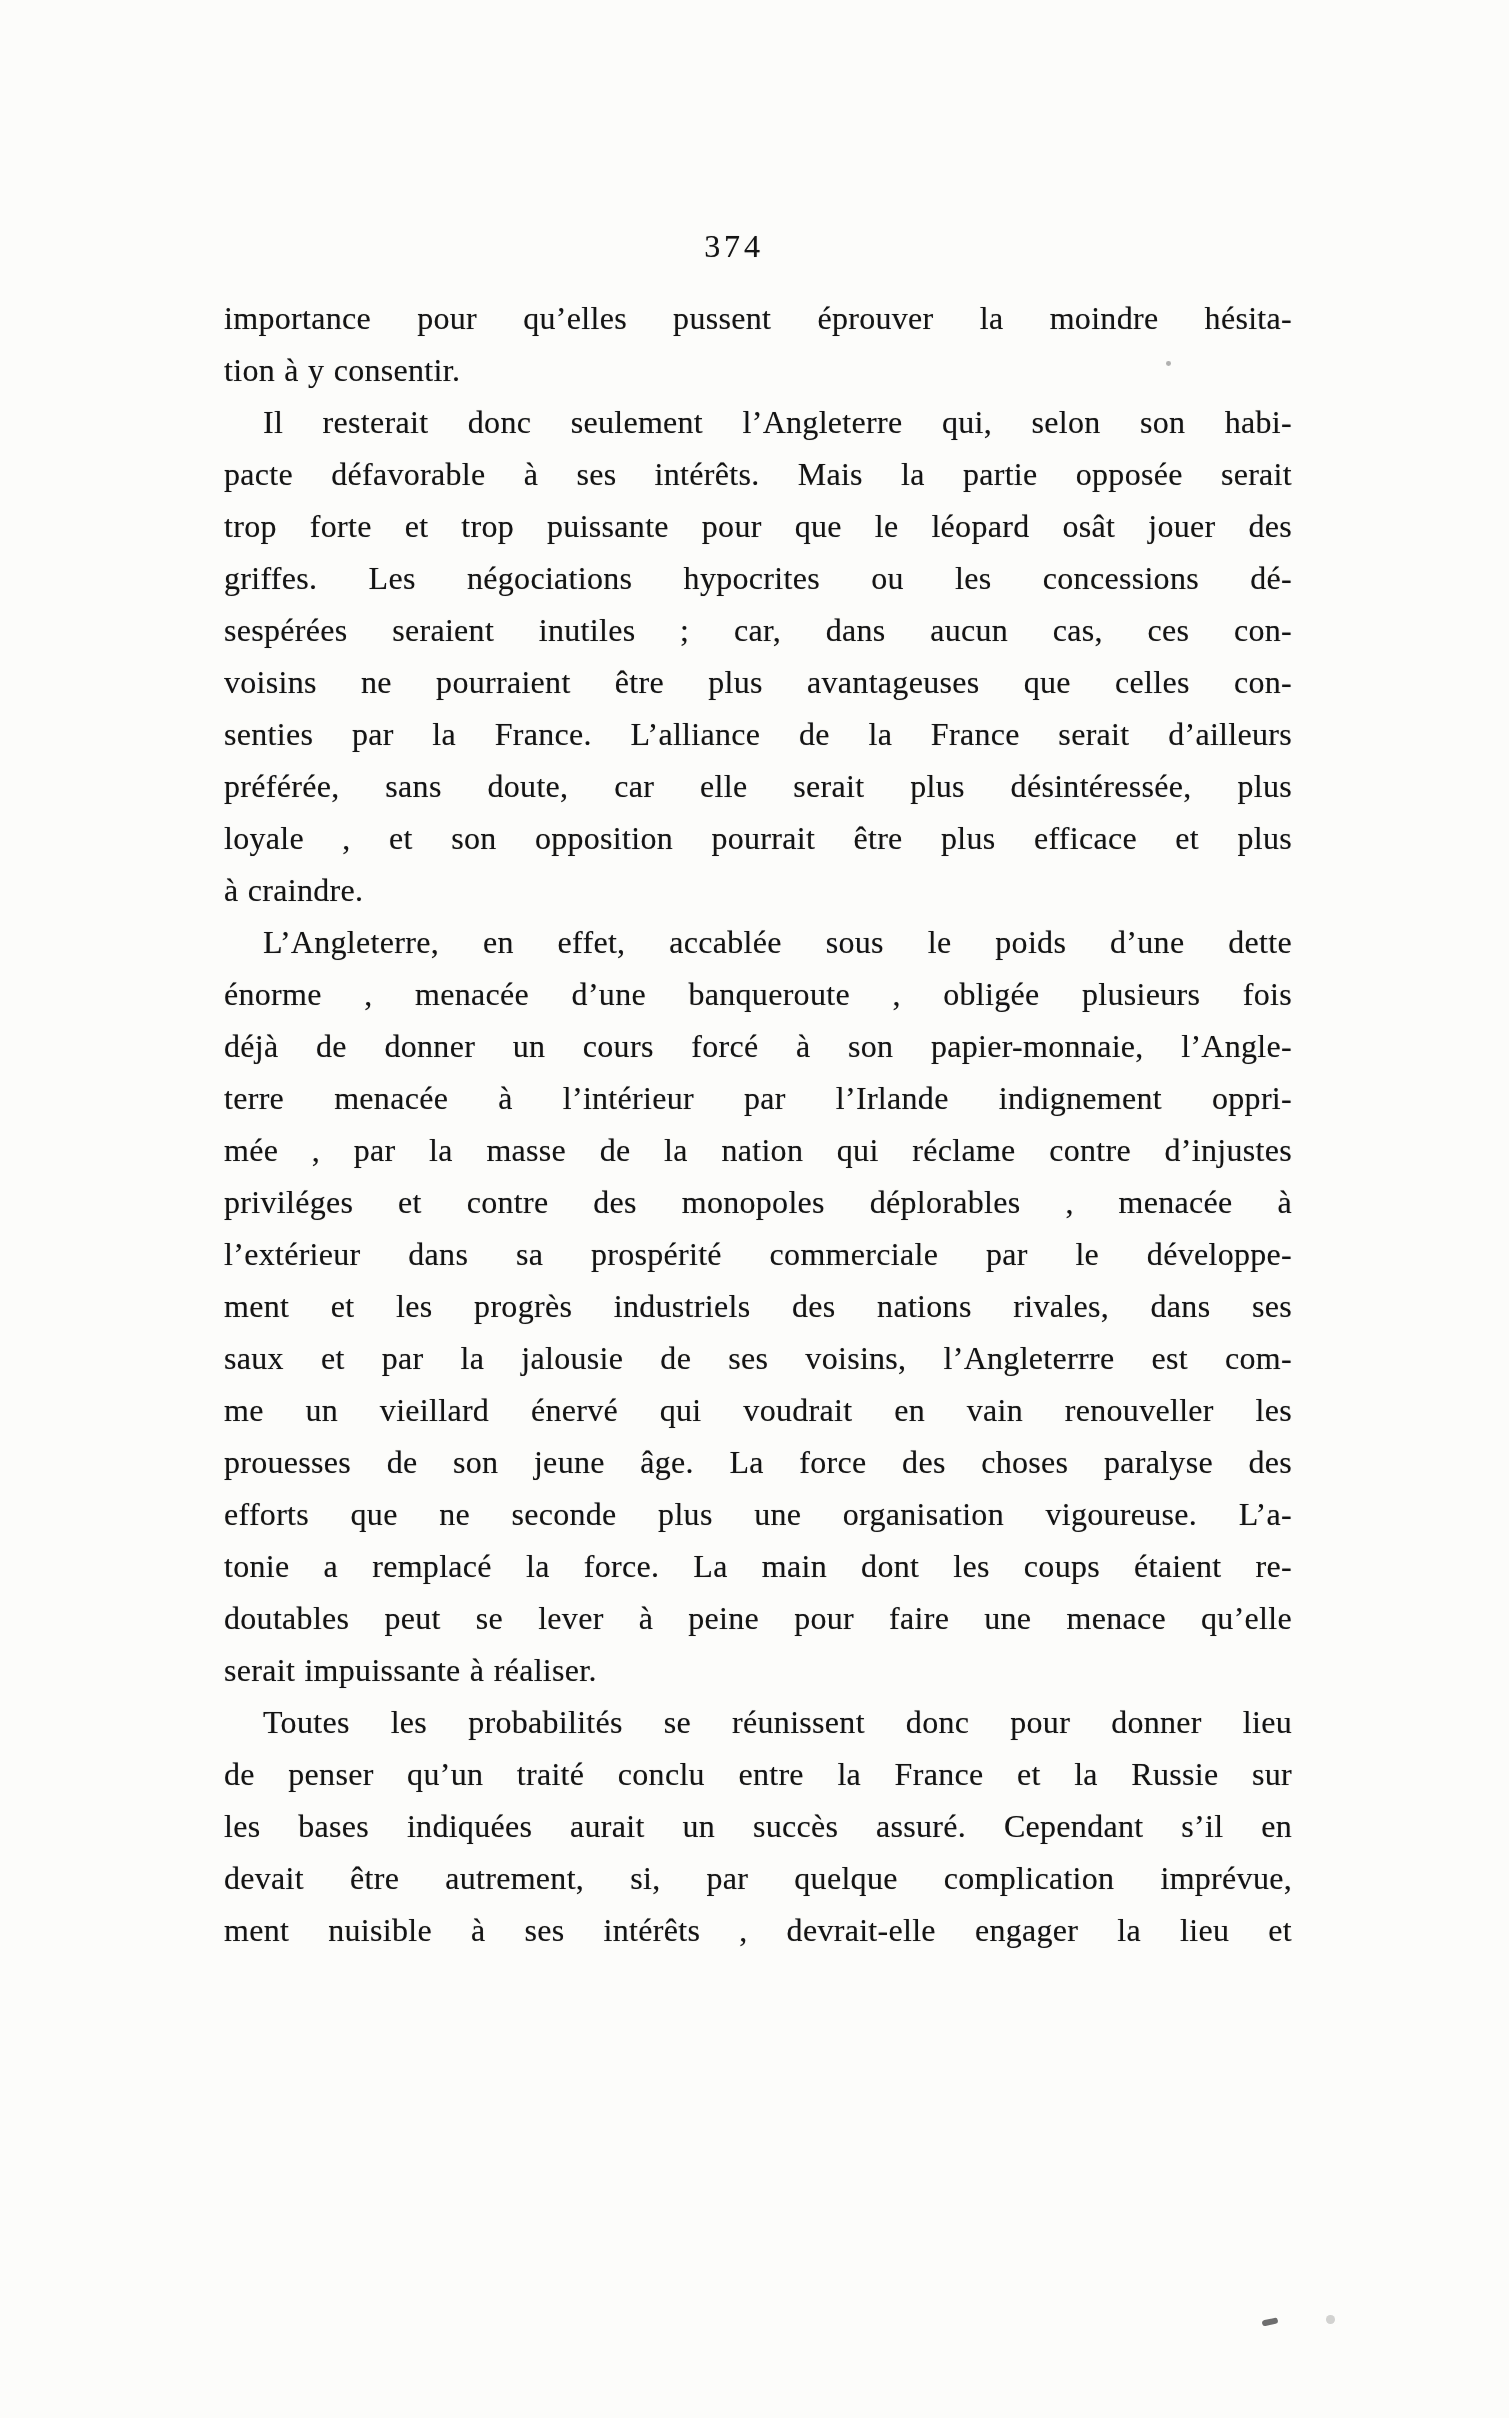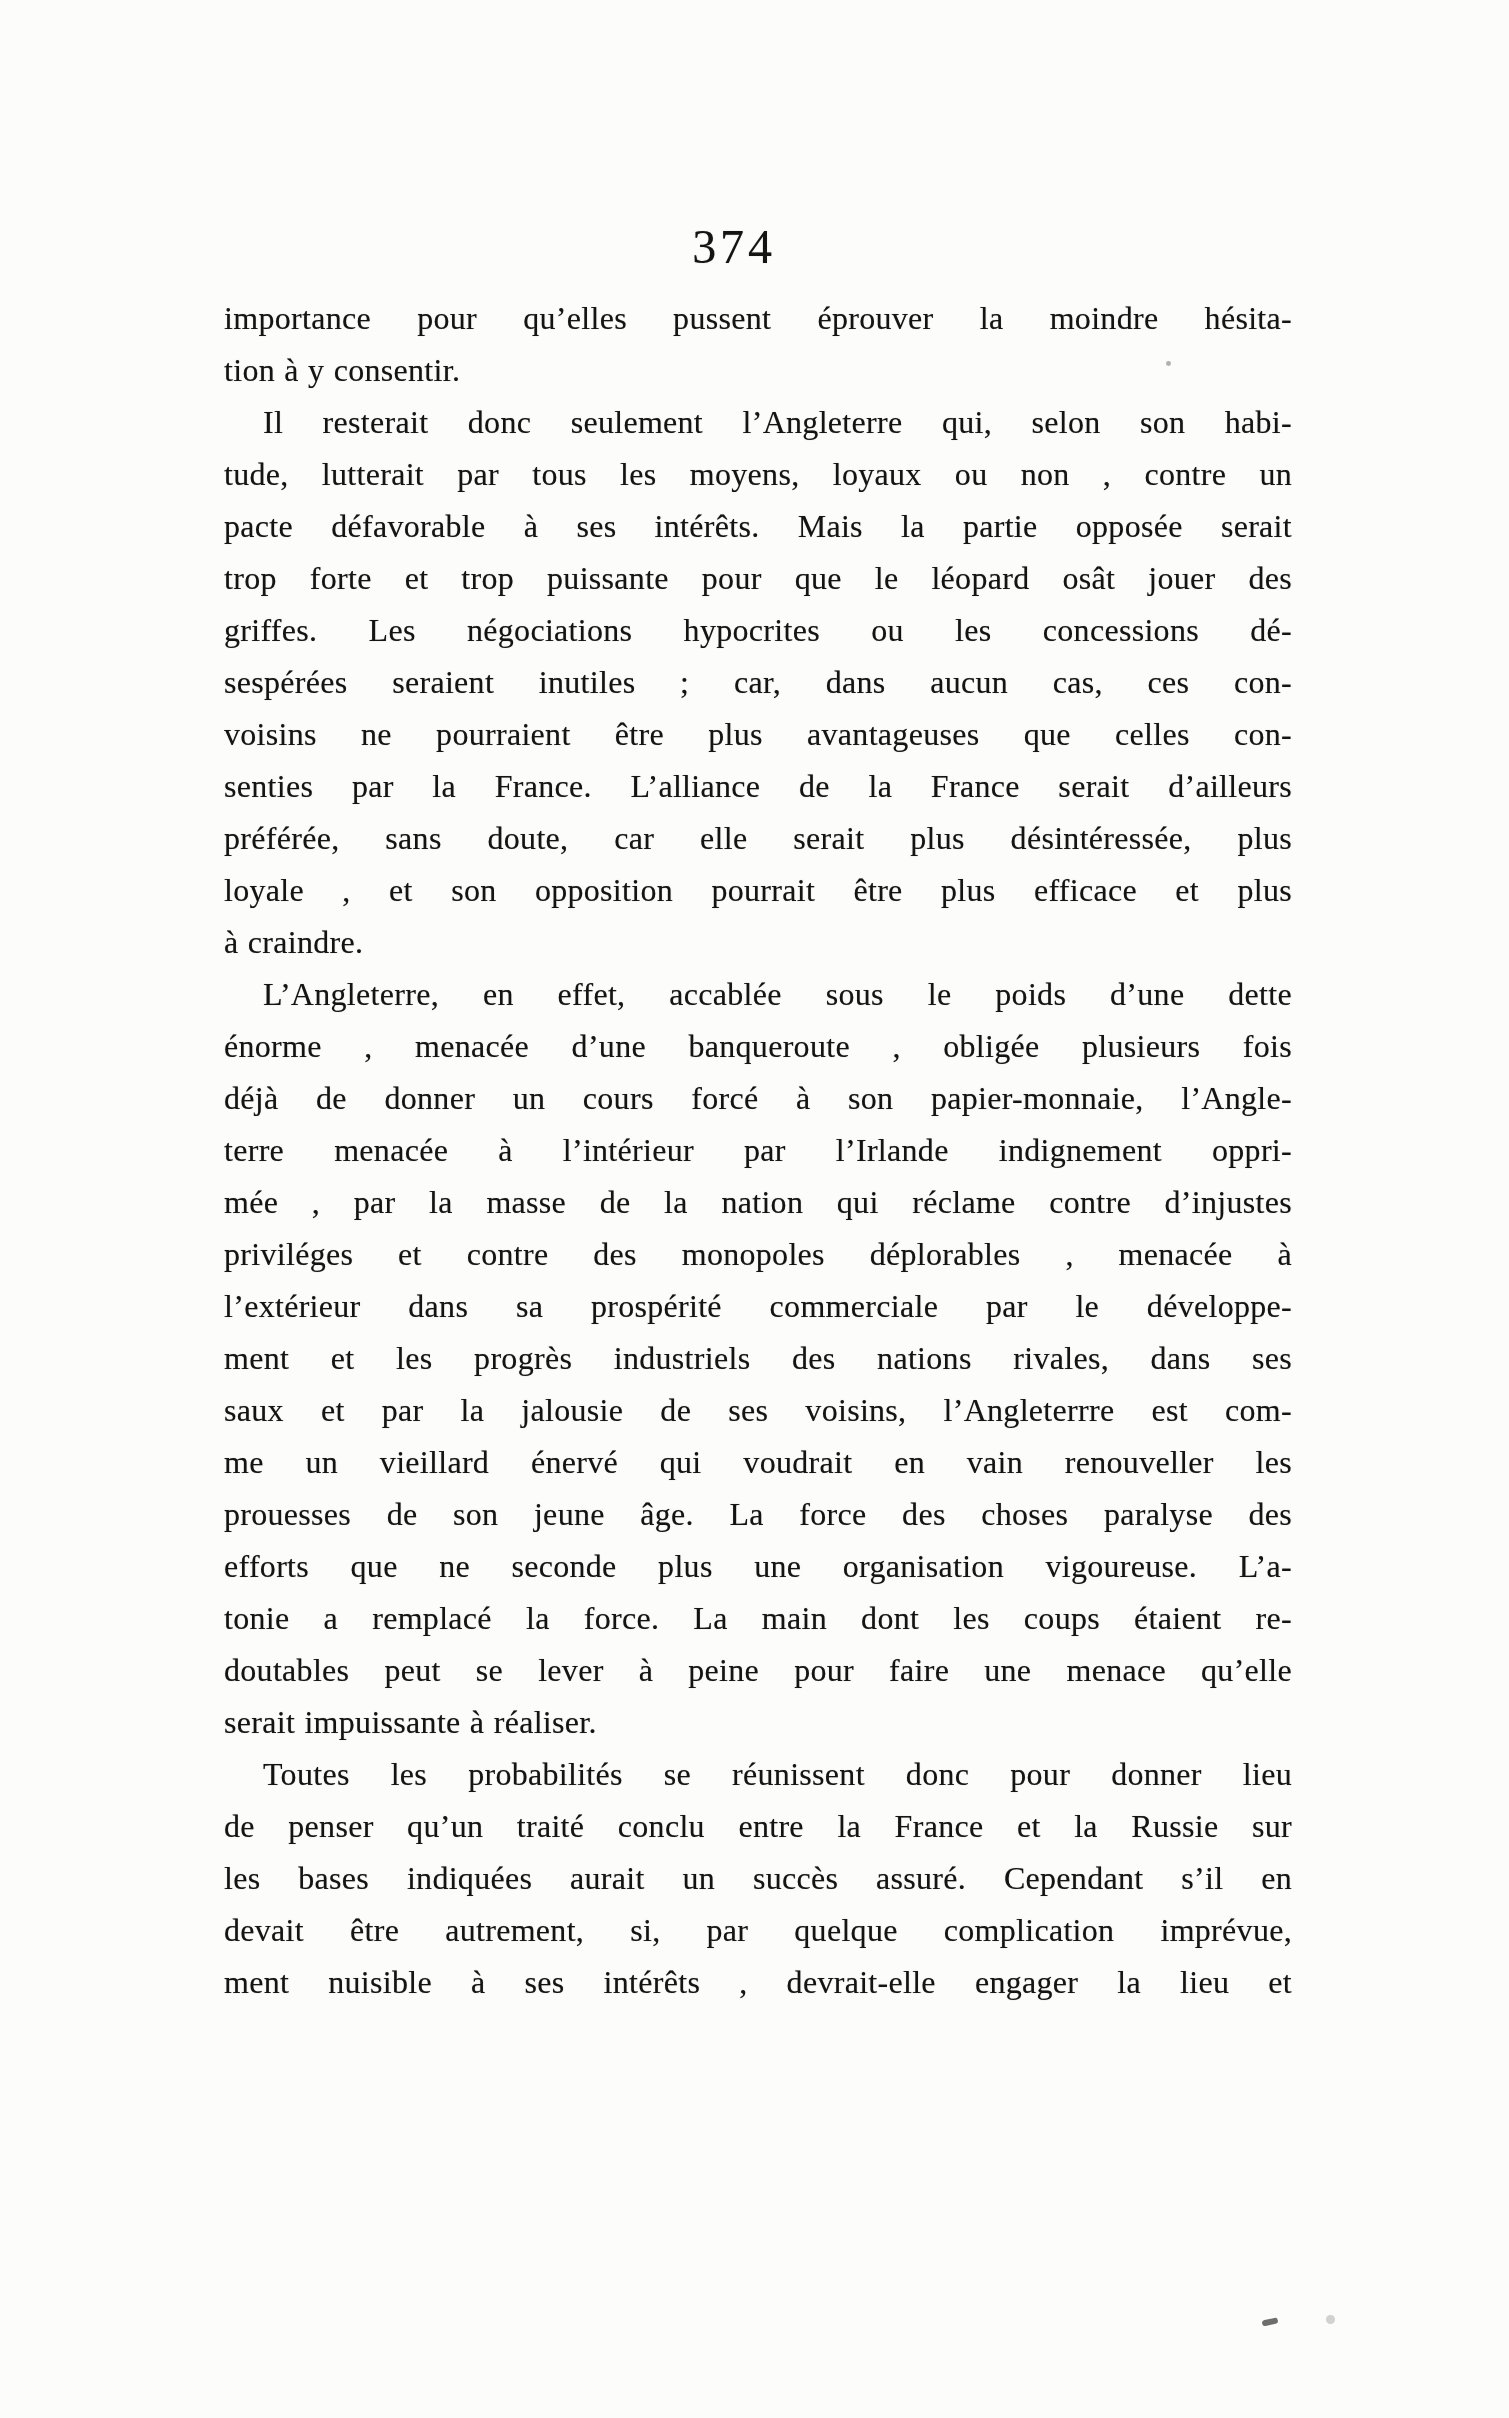--- a/index.html
+++ b/index.html
@@ -15,21 +15,21 @@
     overflow: hidden;
     font-family: "Liberation Serif", "DejaVu Serif", serif;
     color: #141414;
   }
   .page-number {
     position: absolute;
     top: 226px;
     left: 200px;
     width: 1068px;
     text-align: center;
-    font-size: 48px;
+    font-size: 32px;
     line-height: 41px;
     letter-spacing: 3.9px;
     text-shadow: 0 0 0.8px rgba(20,20,20,0.45);
   }
   .text-block {
     position: absolute;
     top: 292px;
     left: 200px;
     width: 1068px;
     font-size: 32px;
@@ -85,21 +85,20 @@
 </head>
 <body>
 
 <div class="page">
   <div class="page-number">374</div>
 
   <div class="text-block" id="text-block">
       <div class="line">importance pour qu’elles pussent éprouver la moindre hésita-</div>
       <div class="line para-end">tion à y consentir.</div>
       <div class="line indent">Il resterait donc seulement l’Angleterre qui, selon son habi-</div>
-      <div class="line">tude, lutterait par tous les moyens, loyaux ou non , contre un</div>
       <div class="line">pacte défavorable à ses intérêts. Mais la partie opposée serait</div>
       <div class="line">trop forte et trop puissante pour que le léopard osât jouer des</div>
       <div class="line">griffes. Les négociations hypocrites ou les concessions dé-</div>
       <div class="line">sespérées seraient inutiles ; car, dans aucun cas, ces con-</div>
       <div class="line">voisins ne pourraient être plus avantageuses que celles con-</div>
       <div class="line">senties par la France. L’alliance de la France serait d’ailleurs</div>
       <div class="line">préférée, sans doute, car elle serait plus désintéressée, plus</div>
       <div class="line">loyale , et son opposition pourrait être plus efficace et plus</div>
       <div class="line para-end">à craindre.</div>
       <div class="line indent">L’Angleterre, en effet, accablée sous le poids d’une dette</div>

